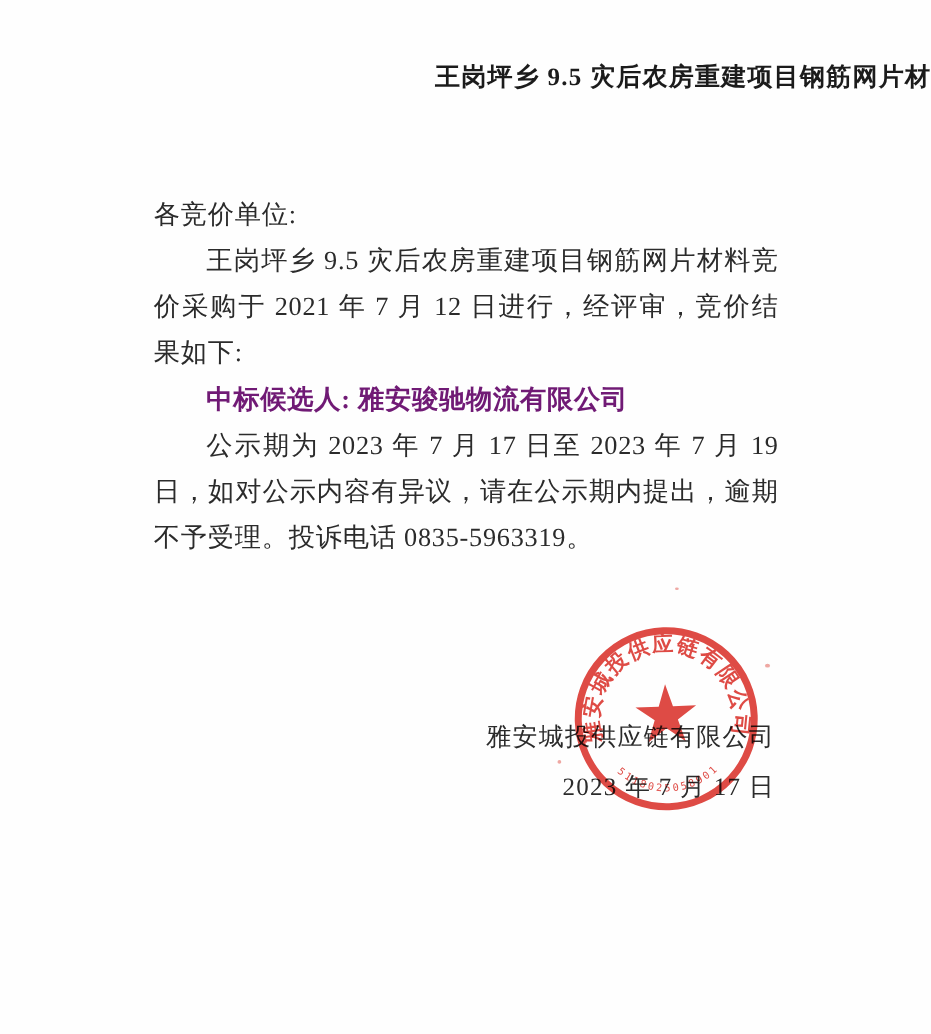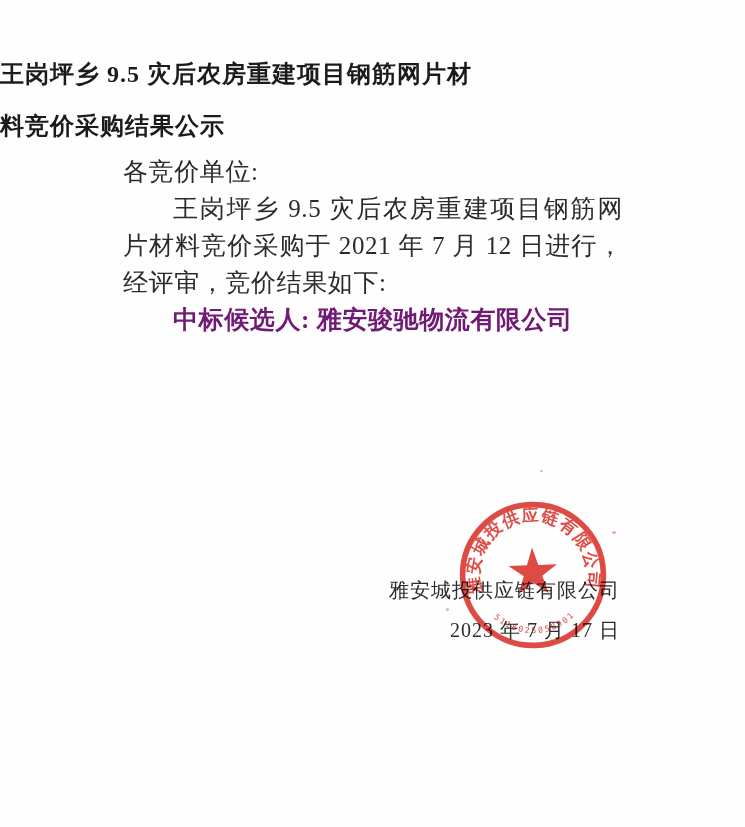--- a/index.html
+++ b/index.html
@@ -6,30 +6,30 @@
   body{
     width:745px;height:827px;
     background:#ffffff;
     font-family:"Liberation Serif","DejaVu Serif",serif;
     color:#262626;
     position:relative;
     overflow:hidden;
   }
   .page{position:absolute;inset:0;background:#fefefe;}
   .title{
-    position:absolute;top:48px;left:0;width:100%;
-    text-align:left;
-    font-size:24px;font-weight:bold;
+    position:absolute;top:36px;left:0;width:100%;
+    text-align:right;
+    font-size:20px;font-weight:bold;
     line-height:52px;
     color:#1b1b1b;
     letter-spacing:1px;
   }
   .body-text{
     position:absolute;top:153px;left:123px;width:500px;
-    font-size:25px;line-height:37px;
+    font-size:21px;line-height:37px;
     text-align:justify;
     letter-spacing:0.6px;
     color:#2b2b2b;
   }
   .body-text p{margin:0;}
   .body-text p.indent{text-indent:2em;}
   .winner{font-weight:600;color:#701a75;}
   .signature{
     position:absolute;top:570px;right:125px;
     text-align:right;
@@ -50,27 +50,27 @@
   .speck.s2{left:446px;top:608px;width:3px;height:3px;}
   .speck.s3{left:540px;top:470px;width:3px;height:2px;}
 </style>
 </head>
 <body>
 
 <div class="page">
 
   <div class="title">
     <div>王岗坪乡 9.5 灾后农房重建项目钢筋网片材</div>
-    <div>料竞价采购结果公示</div>
   </div>
 
   <div class="body-text">
     <p>各竞价单位:</p>
     <p class="indent">王岗坪乡 9.5 灾后农房重建项目钢筋网片材料竞价采购于 2021 年 7 月 12 日进行，经评审，竞价结果如下:</p>
     <p class="indent winner">中标候选人: 雅安骏驰物流有限公司</p>
+    <p class="indent">公示期为 2023 年 7 月 17 日至 2023 年 7 月 19 日，如对公示内容有异议，请在公示期内提出，逾期不予受理。投诉电话 0835-5963319。</p>
   </div>
 
   <div class="signature">
     <div>雅安城投供应链有限公司</div>
     <div>2023 年 7 月 17 日</div>
   </div>
 
   <svg class="seal" viewBox="0 0 200 200" xmlns="http://www.w3.org/2000/svg" aria-hidden="true">
     <defs>
       <path id="arcTop" d="M 52.0 122.4 A 53 53 0 1 1 148.0 122.4" fill="none"></path>

